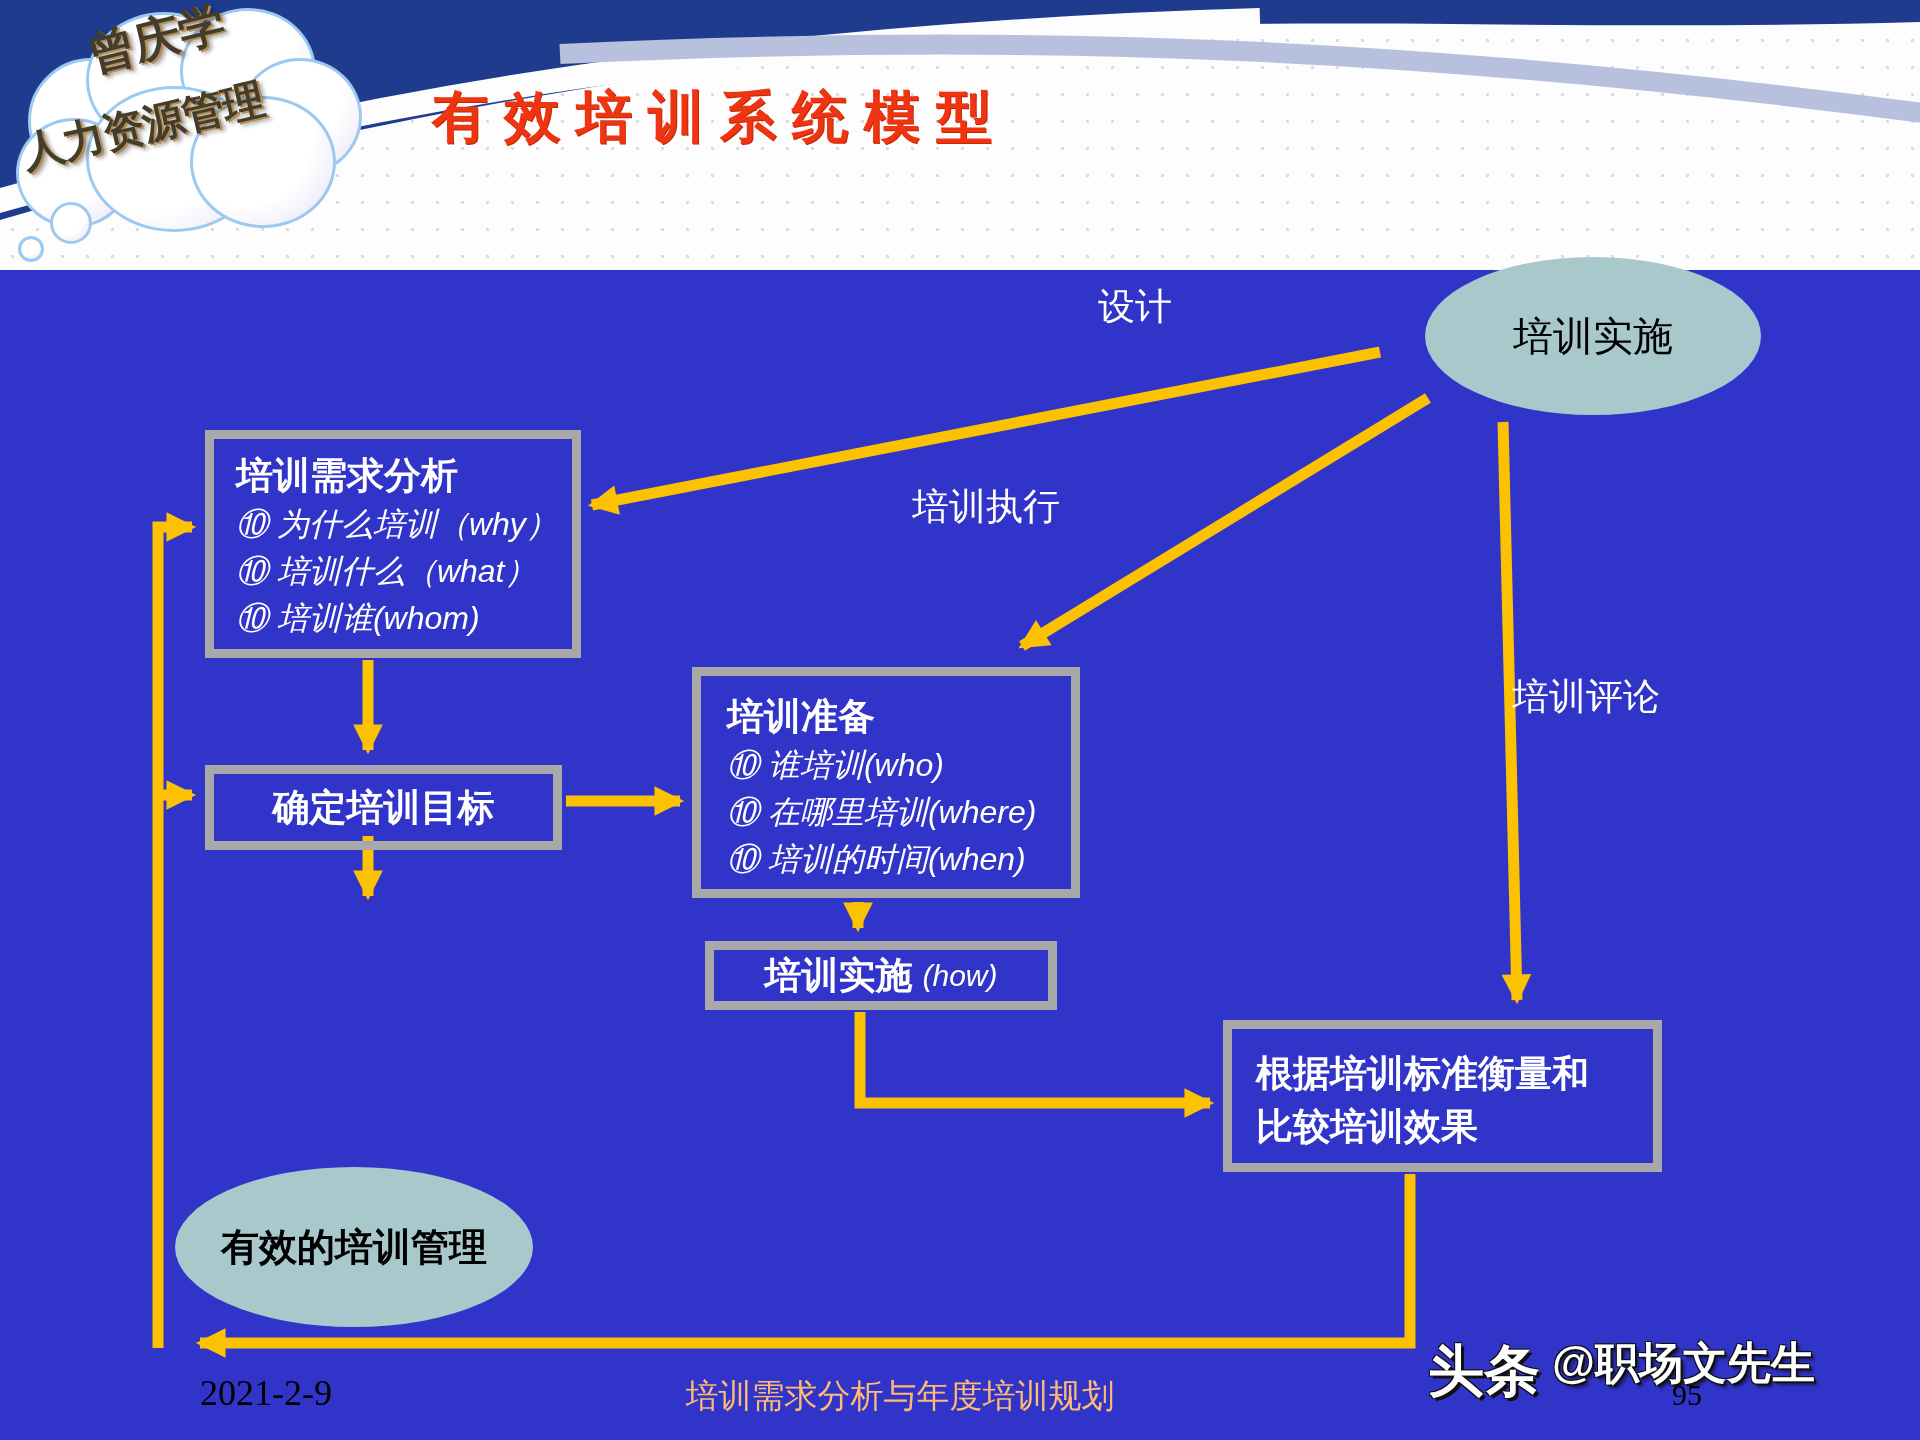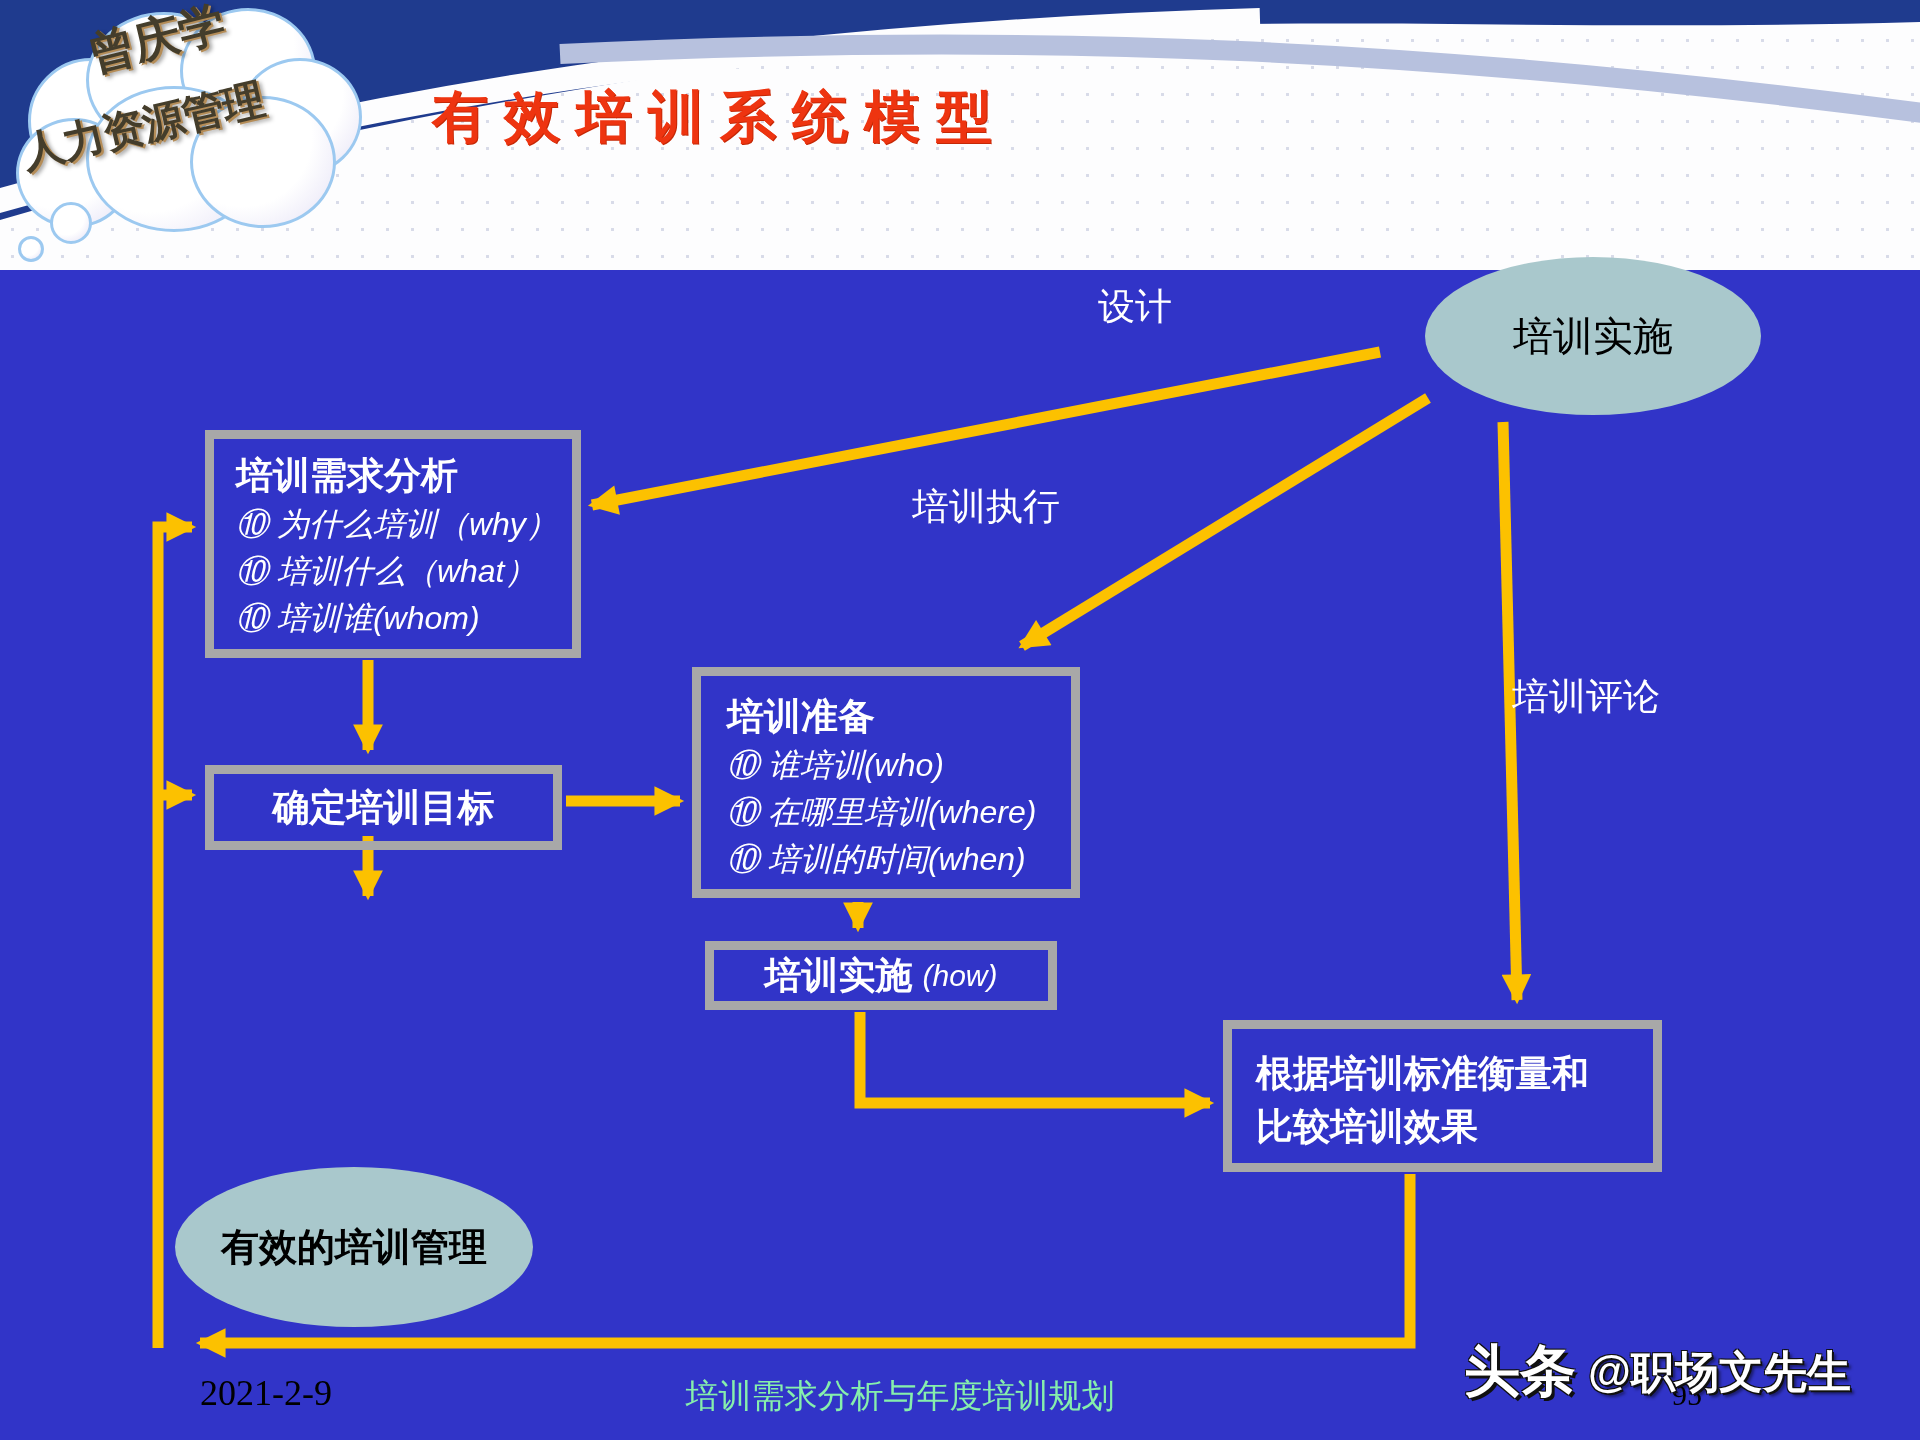--- a/index.html
+++ b/index.html
@@ -52,24 +52,24 @@
 
   .lbl{position:absolute;color:#fff;font-size:37px;z-index:2;white-space:nowrap;}
   .lbl-design{left:1098px;top:282px;}
   .lbl-execute{left:912px;top:482px;}
   .lbl-review{left:1512px;top:672px;}
 
   
   .date{position:absolute;left:200px;top:1372px;font-family:"Liberation Serif",serif;
         font-size:36px;color:#000;z-index:2;}
   .footer-title{position:absolute;left:0;top:1374px;width:1800px;text-align:center;
-        font-family:"Liberation Serif",serif;font-size:33px;color:#86efac;z-index:2;}
+        font-family:"Liberation Serif",serif;font-size:33px;color:#fdba74;z-index:2;}
   .page-number{position:absolute;left:1672px;top:1378px;font-family:"Liberation Serif",serif;
         font-size:30px;color:#000;z-index:3;}
-  .watermark{position:absolute;left:1464px;top:1334px;display:flex;align-items:center;
+  .watermark{position:absolute;left:1428px;top:1334px;display:flex;align-items:flex-start;
         gap:12px;z-index:4;white-space:nowrap;}
   .wm-brand{font-size:56px;font-weight:900;color:#fff;
         text-shadow:3px 3px 0 #101010,-1px -1px 0 #101010,1px -1px 0 #101010,-1px 1px 0 #101010;}
   .wm-handle{font-size:44px;font-weight:bold;color:#fff;
         text-shadow:2px 2px 0 #101010,-1px -1px 0 #101010,1px -1px 0 #101010,-1px 1px 0 #101010,4px 4px 3px rgba(0,0,0,.45);}
 </style>
 </head>
 <body>
 
 <div class="page">

